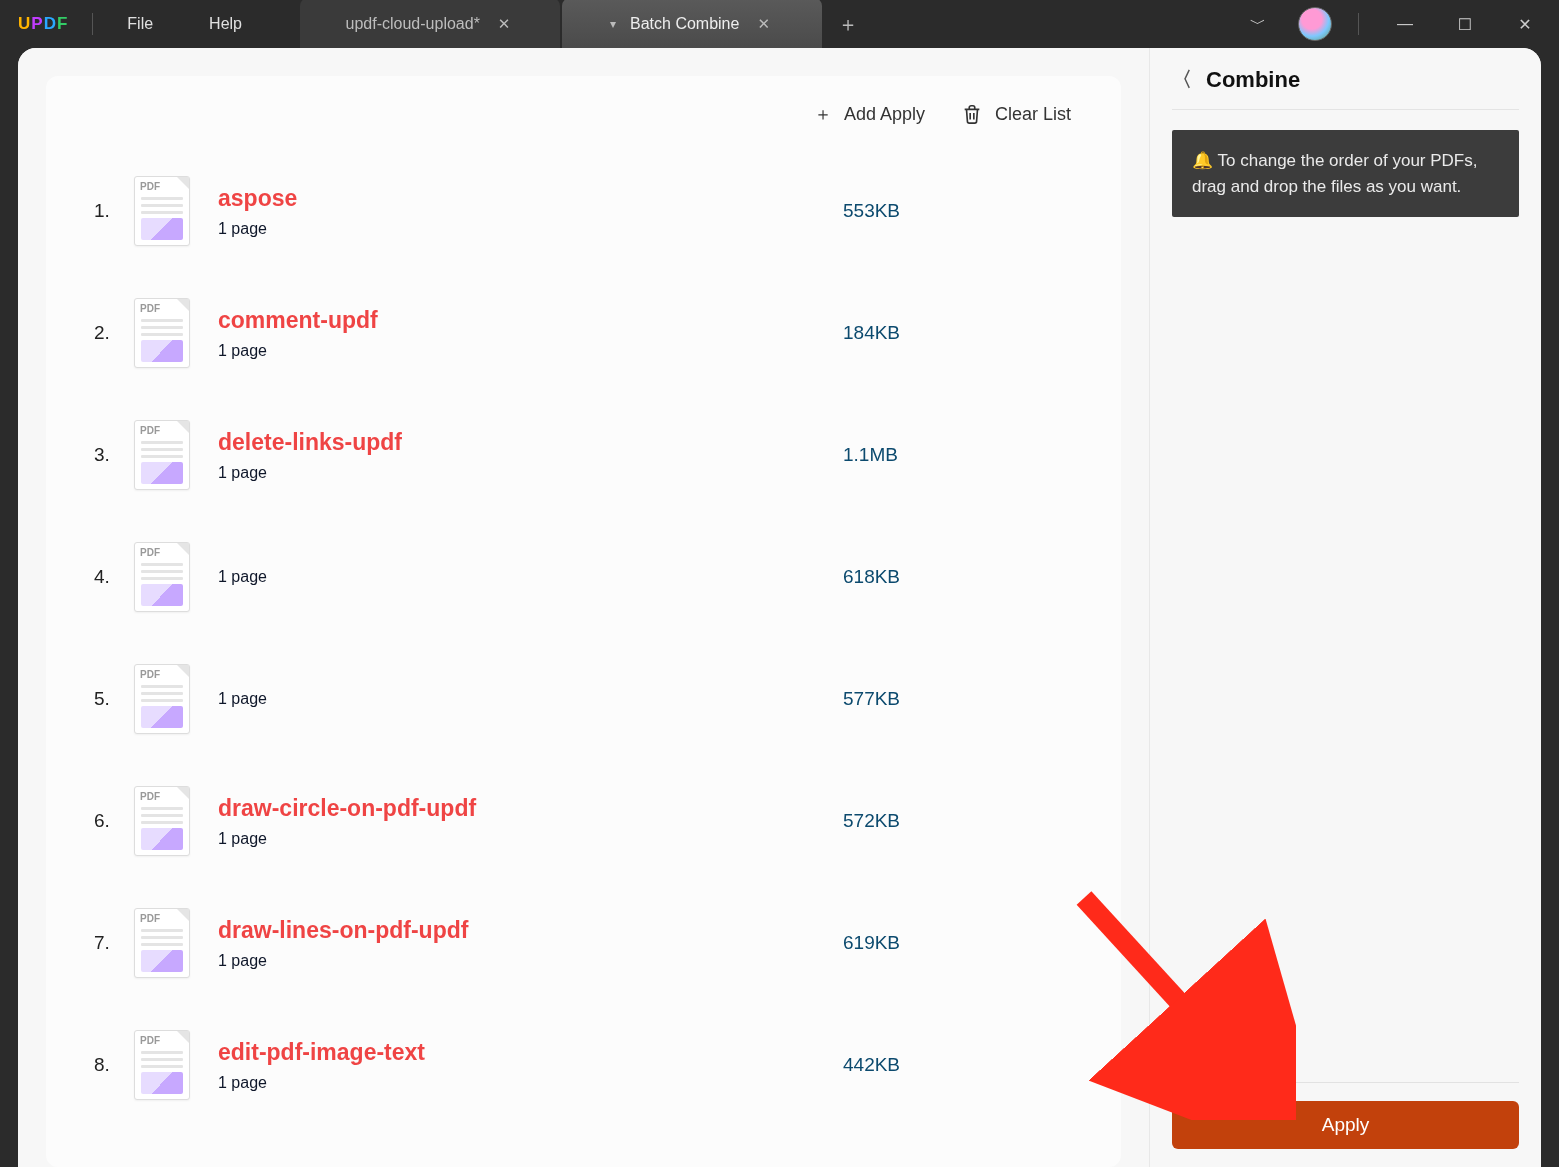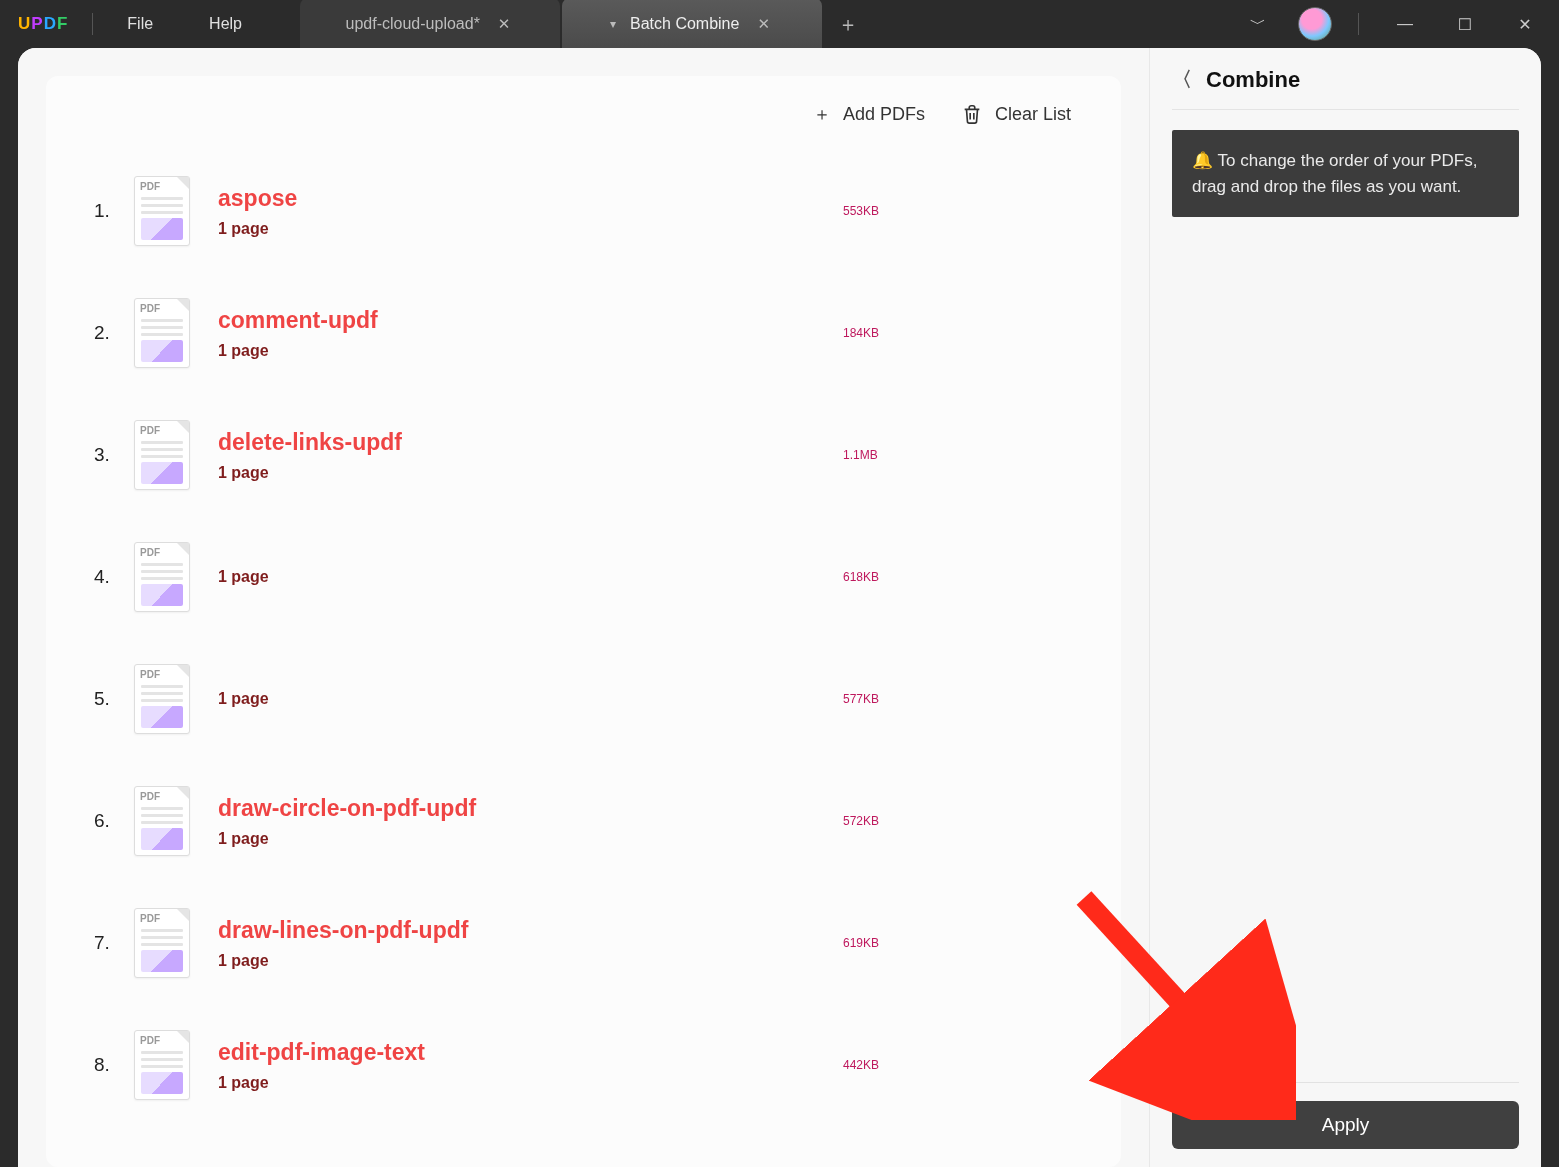--- a/index.html
+++ b/index.html
@@ -118,22 +118,22 @@
   .pdf-thumb .lines span{
     display:block; height:3px; background:#e4e4e4; margin-bottom:4px; border-radius:1px;
   }
   .pdf-thumb .mini{
     position:absolute; bottom:5px; left:6px; right:6px; height:22px;
     background: linear-gradient(135deg,#e7dcff 50%,#c7a8ff 50%);
     border-radius:2px;
   }
   .file-meta { flex:1; }
   .file-name { font-size:23px; font-weight:600; color:#ef4444; margin-bottom:8px; }
-  .file-pages { font-size:16px; color:#7f1d1d;font-weight:bold; }
-  .file-size { width:120px; text-align:right; font-size:12px; color:#be185d; padding-right:230px;}
+  .file-pages { font-size:16px; color:#0f172a; }
+  .file-size { width:120px; text-align:right; font-size:19px; color:#0c4a6e; padding-right:230px;}
 
   
   .side {
     width: 392px;
     background:#f7f7f7;
     border-left:1px solid #e8e8e8;
     display:flex; flex-direction:column;
     padding: 18px 22px 18px 22px;
     position: relative;
   }
@@ -149,21 +149,21 @@
     border-radius:2px; padding:18px 20px;
     font-size:17px; line-height:1.5;
   }
   .apply-wrap{
     margin-top:auto;
     border-top:1px solid #e2e2e2;
     padding-top:18px;
   }
   .apply{
     width:100%; height:48px;
-    background:#404040; color:#fff;
+    background:#c2410c; color:#fff;
     border:none; border-radius:6px;
     font-size:19px; cursor:pointer;
   }
 
   
   .arrow-ann{
     position:absolute;
     left: 1066px;
     top: 880px;
     pointer-events:none;
@@ -202,21 +202,21 @@
     <div class="tb-icon">✕</div>
   </div>
 </div>
 
 <div class="workspace">
   <div class="main">
     <div class="list-card">
       <div class="list-toolbar">
         <div class="tbtn">
           <span>＋</span>
-          <span>Add PDFs</span>
+          <span>Add Apply</span>
         </div>
         <div class="tbtn">
           <svg viewBox="0 0 24 24" fill="none" stroke="#333" stroke-width="1.8">
               <path d="M4 7h16M9 7V5a2 2 0 012-2h2a2 2 0 012 2v2M6 7l1 13a2 2 0 002 2h6a2 2 0 002-2l1-13M10 11v7M14 11v7"></path>
             </svg>
           <span>Clear List</span>
         </div>
       </div>
 
       <div id="file-rows">

